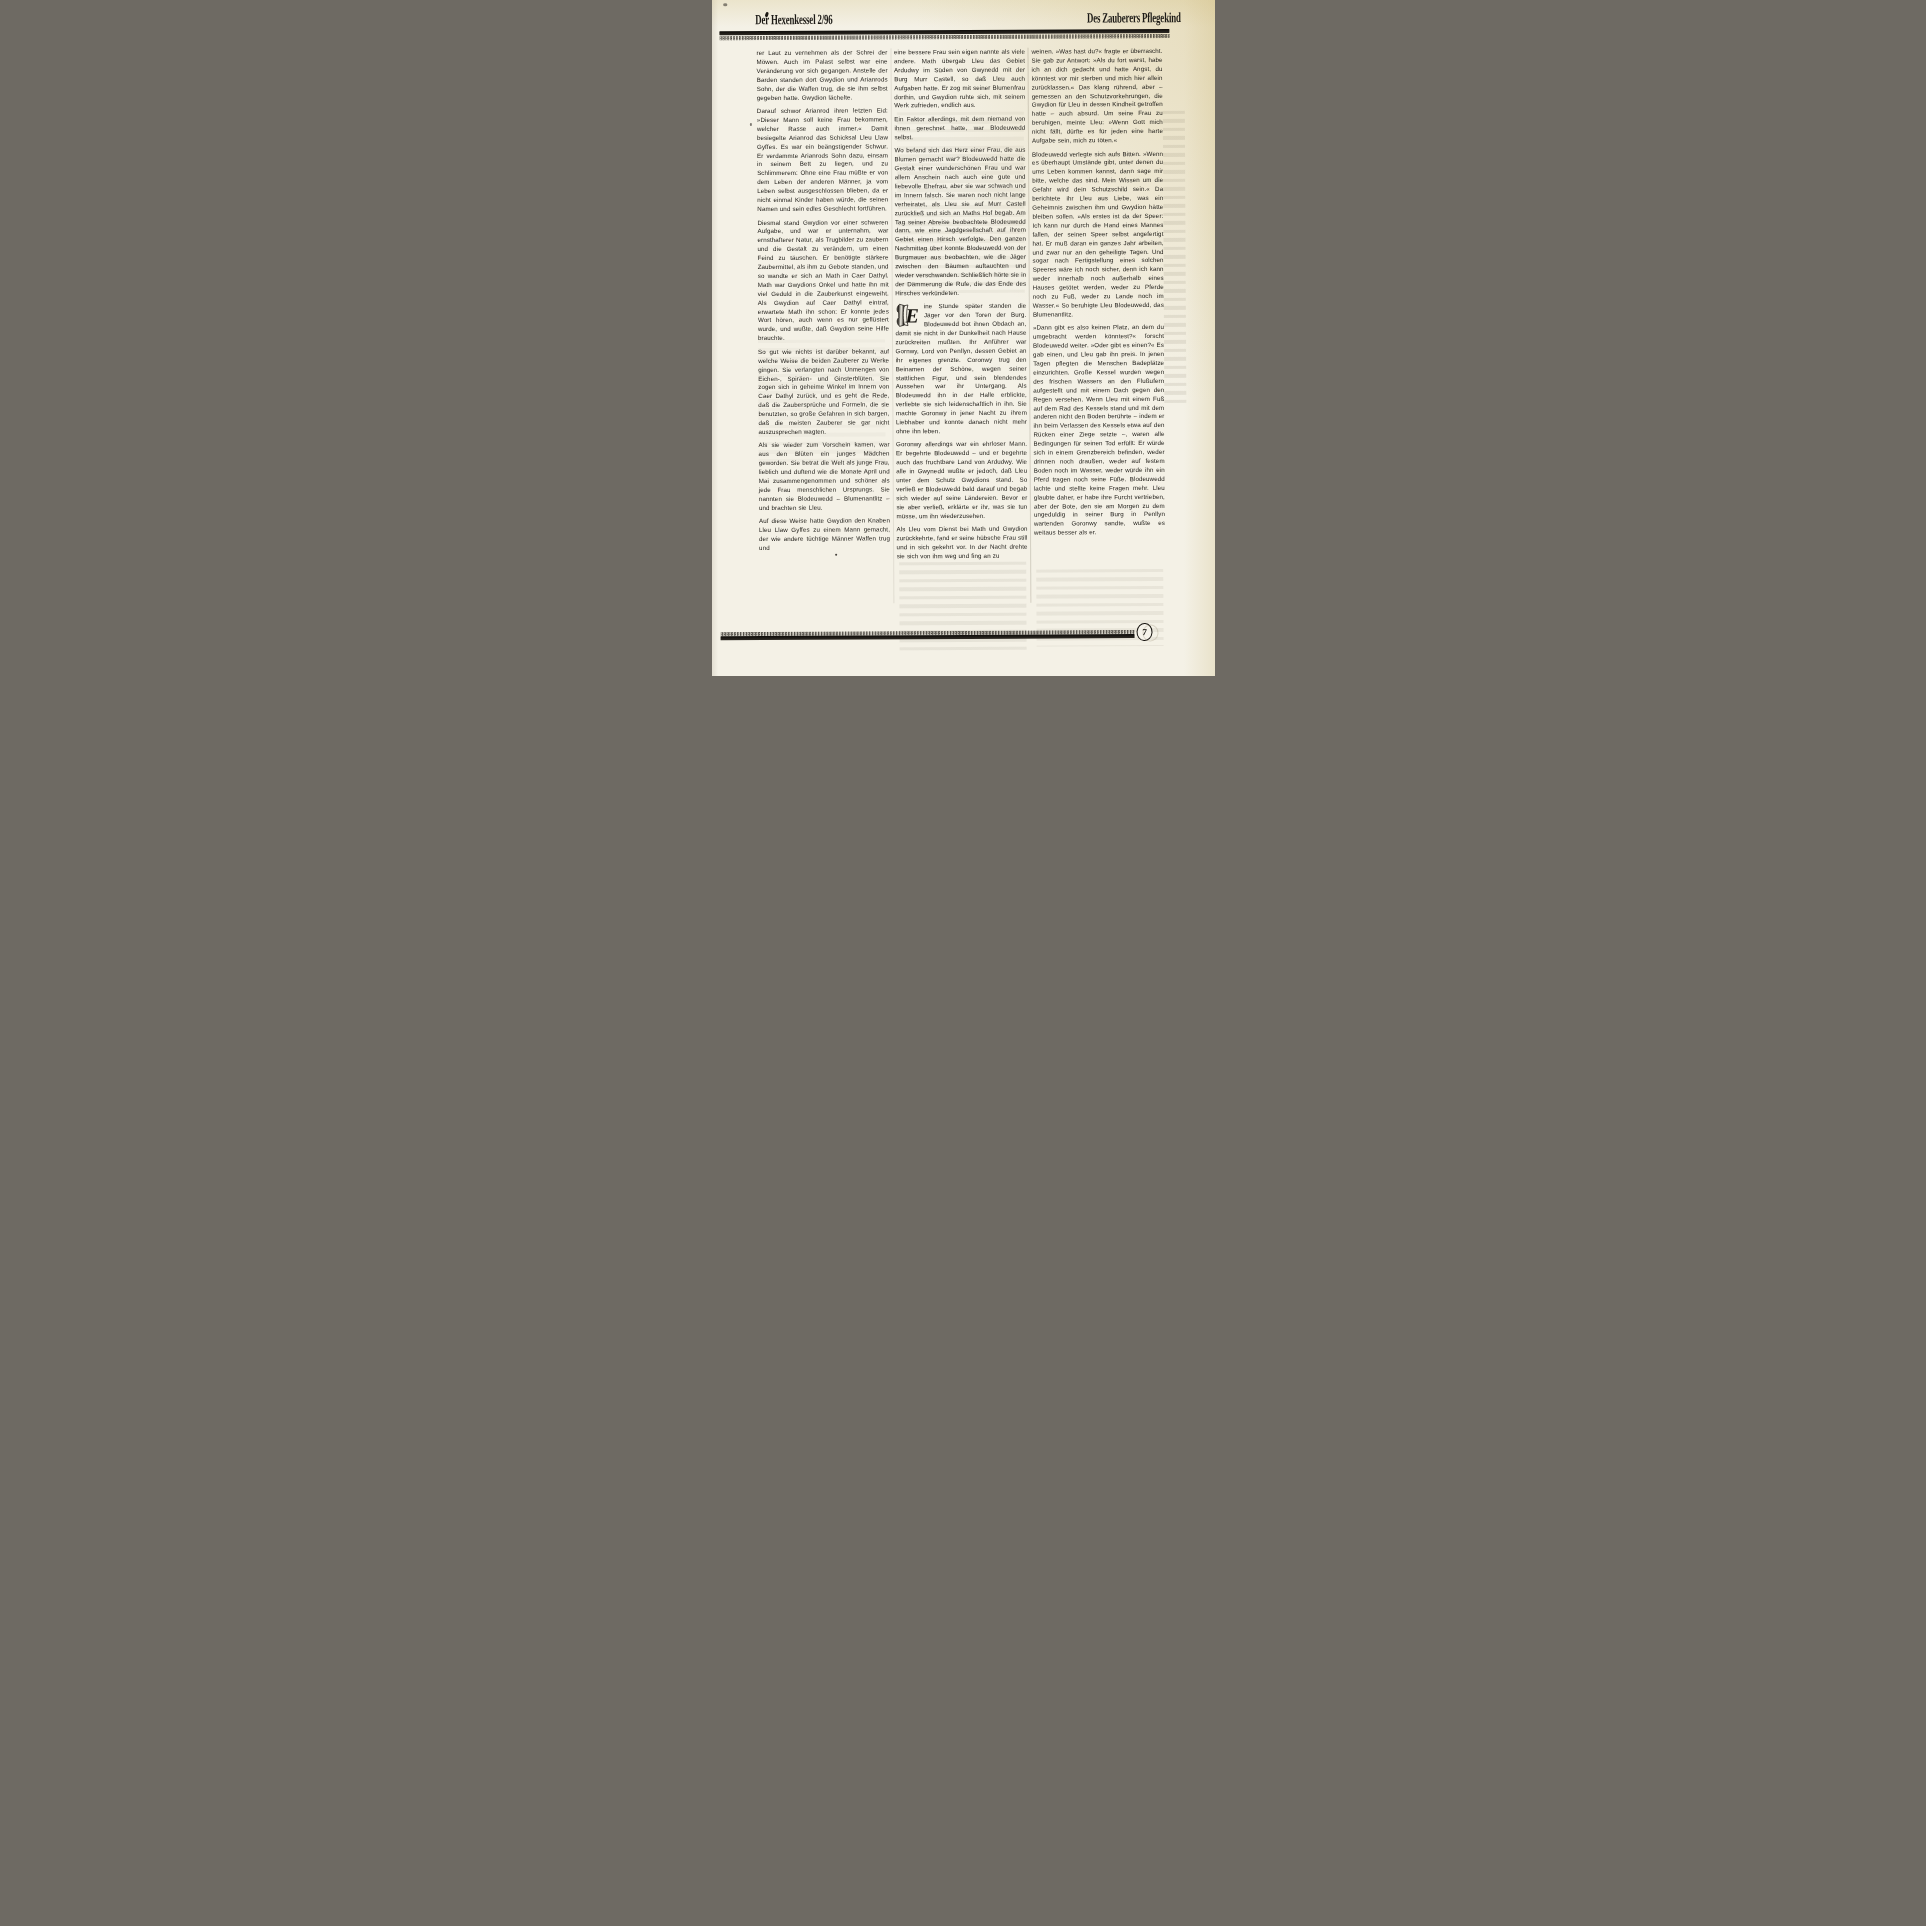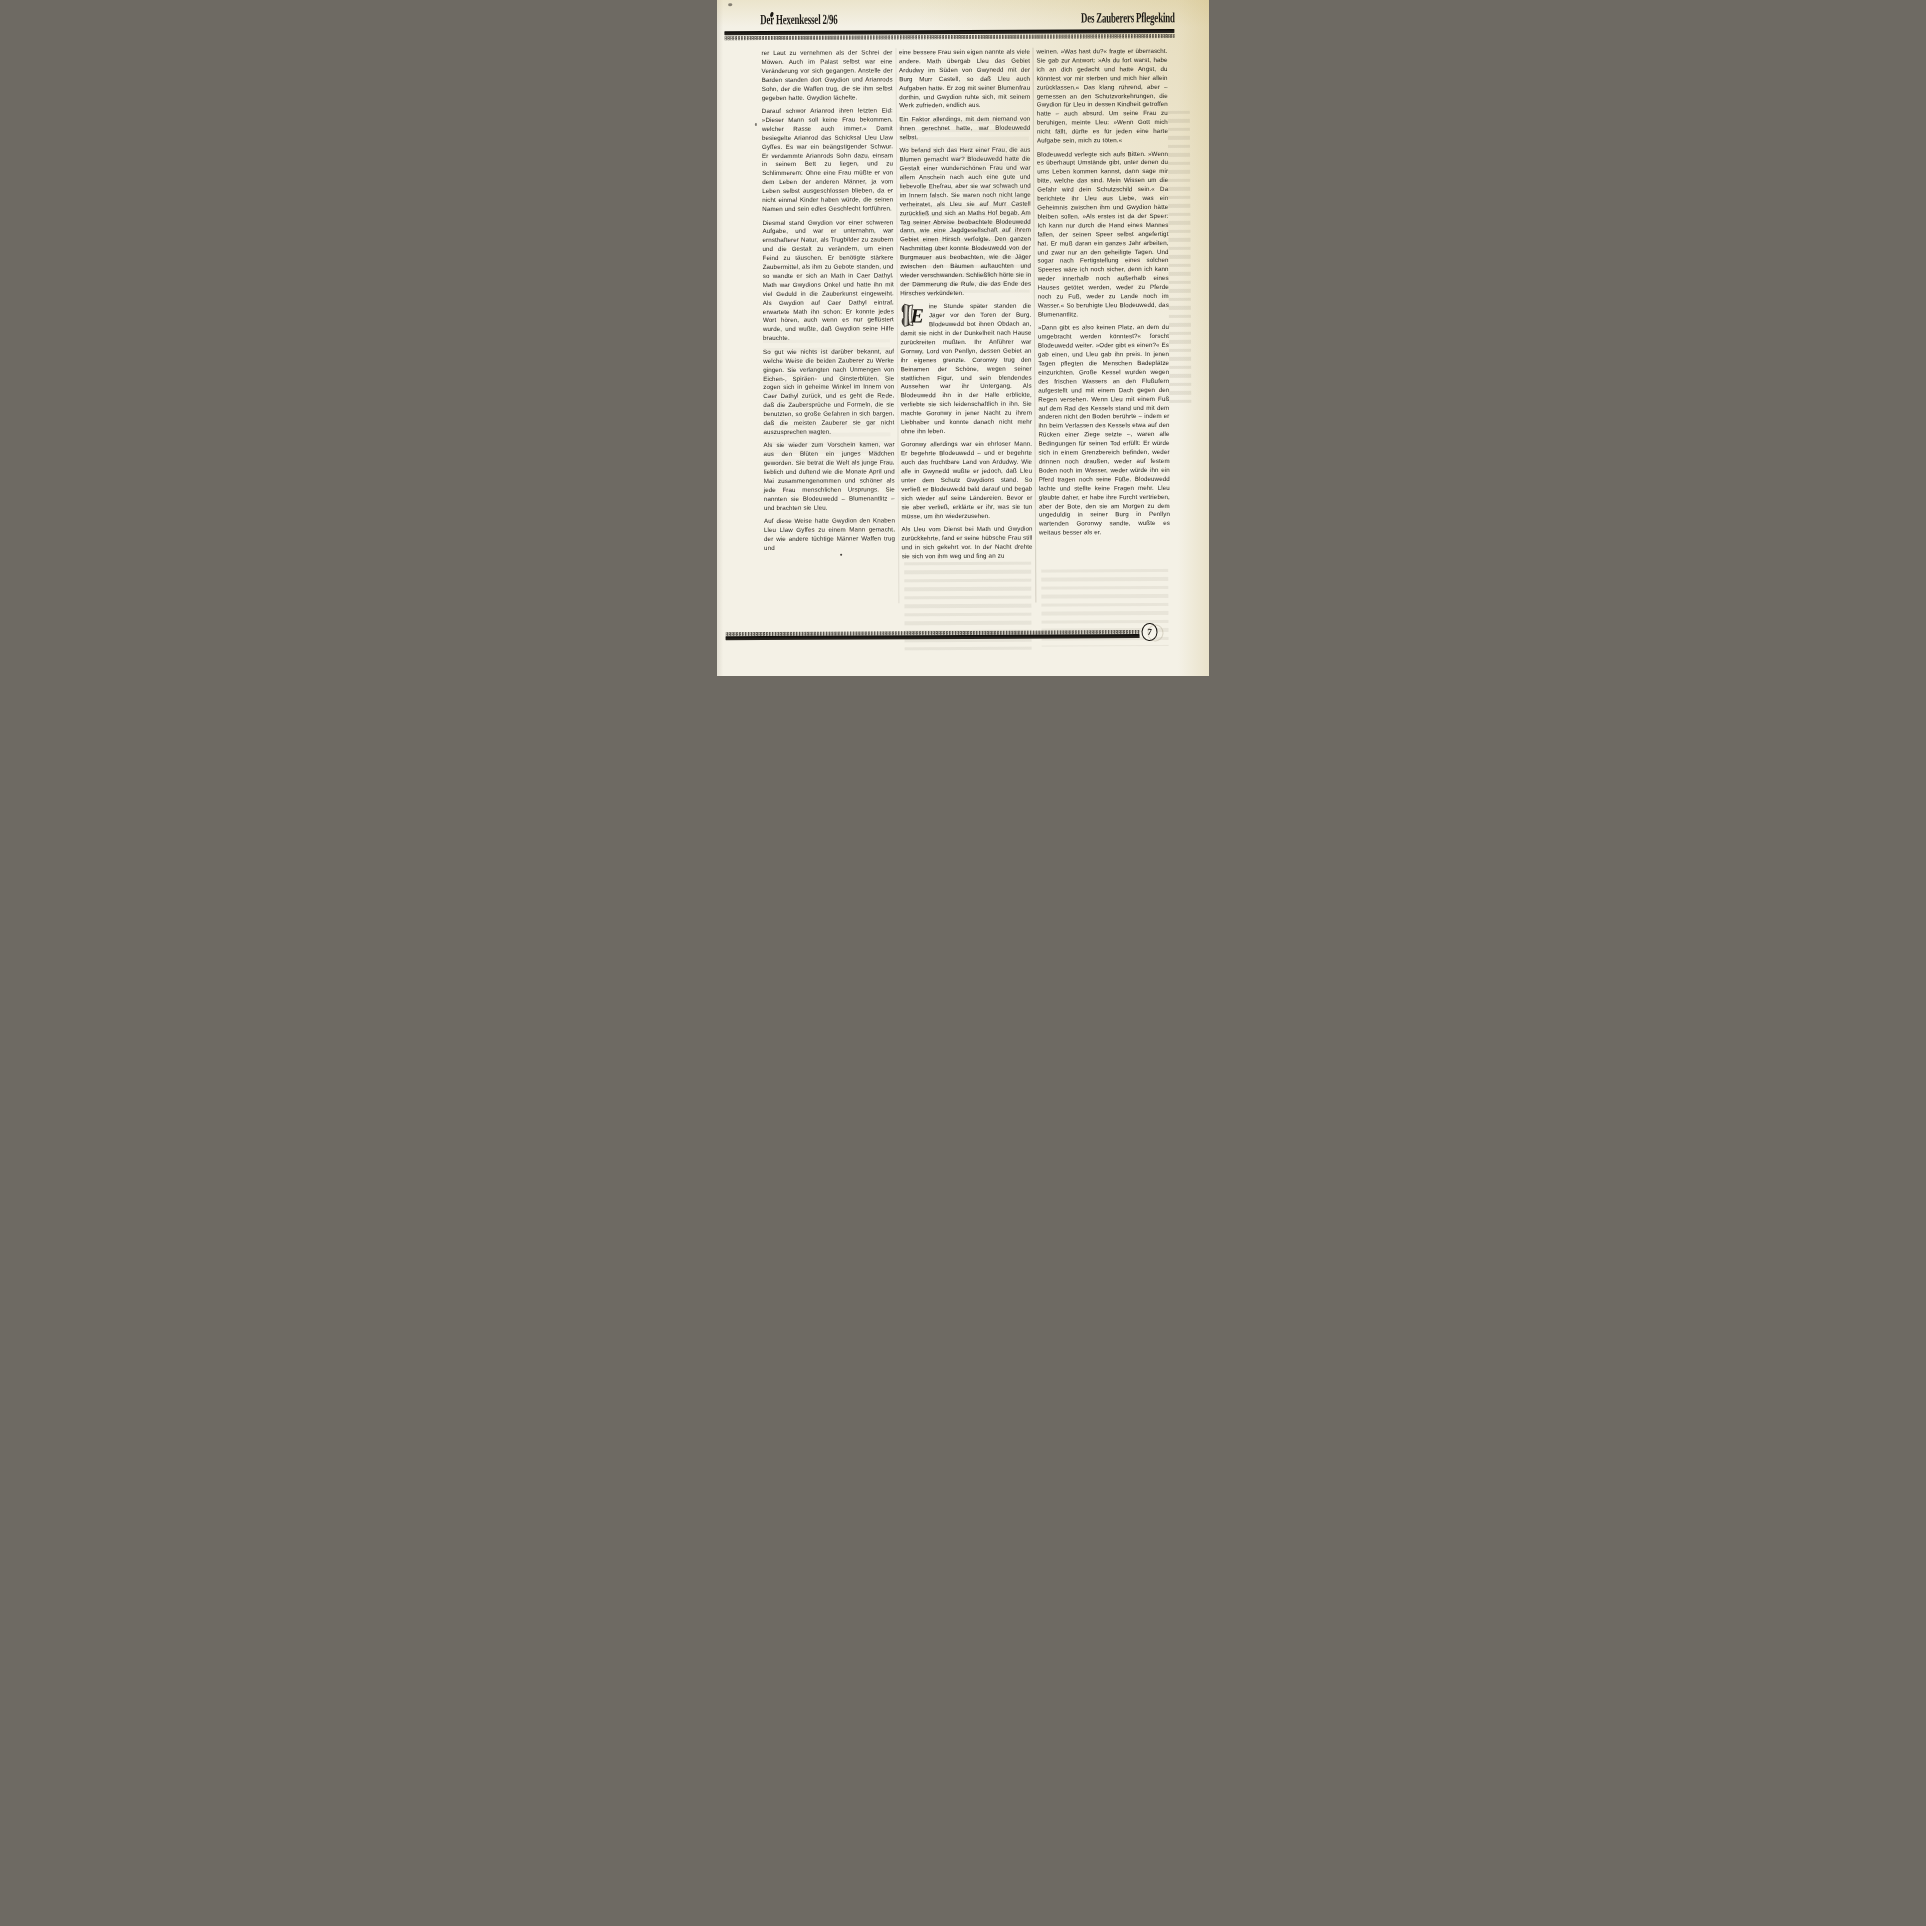--- a/index.html
+++ b/index.html
@@ -10,20 +10,21 @@
     margin:0 auto;
     overflow:hidden;
     color:#1c1a16;
     font-family:"Liberation Sans","DejaVu Sans",sans-serif;
     background:
       radial-gradient(ellipse at 100% 0%, rgba(208,186,120,0.38), transparent 42%),
       linear-gradient(to bottom, rgba(214,198,142,0.30), transparent 27px),
       linear-gradient(to left, rgba(208,192,138,0.30), transparent 31px),
       linear-gradient(to right, rgba(120,110,90,0.14), transparent 6.2px),
       #f4f1e6;
+    padding-left: 11px;
   }
   .sheet-inner{position:absolute;inset:0;transform:rotate(-0.3deg);}
   
   .hdr-title{
     position:absolute;top:15.4px;
     font-family:"Liberation Serif","DejaVu Serif",serif;
     font-weight:bold;font-size:10.8px;line-height:11.6px;
     letter-spacing:-0.2px;white-space:nowrap;
   }
   .hdr-left{left:45px;transform:scale(0.82,1.3);transform-origin:left bottom;}

